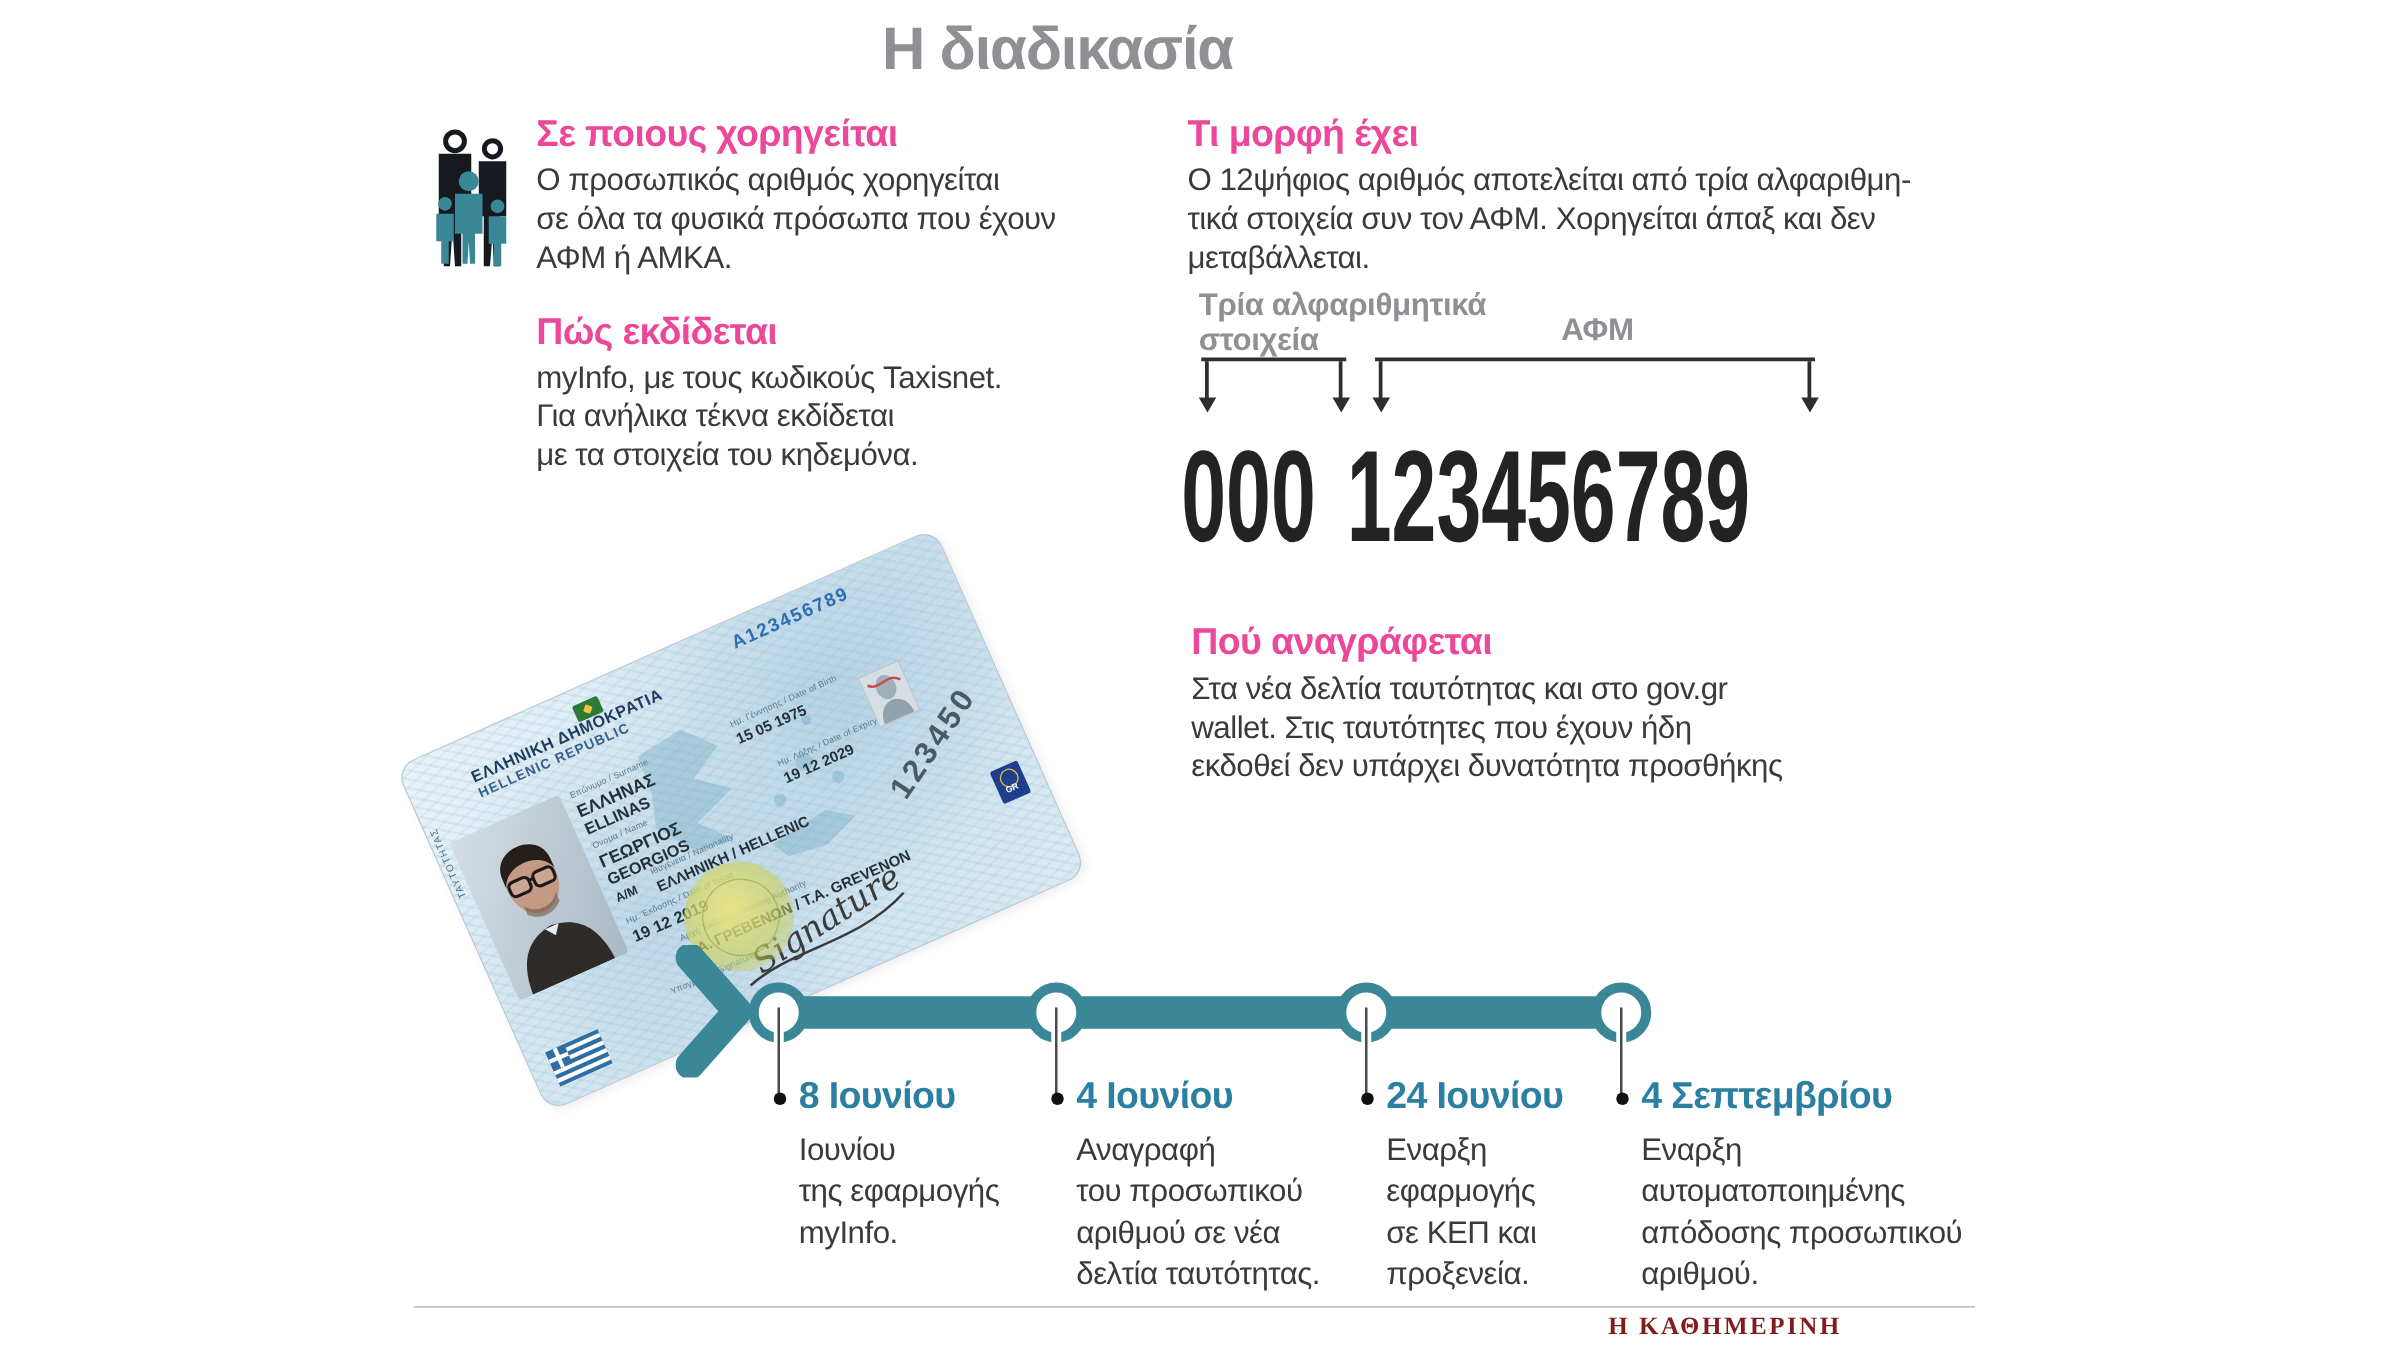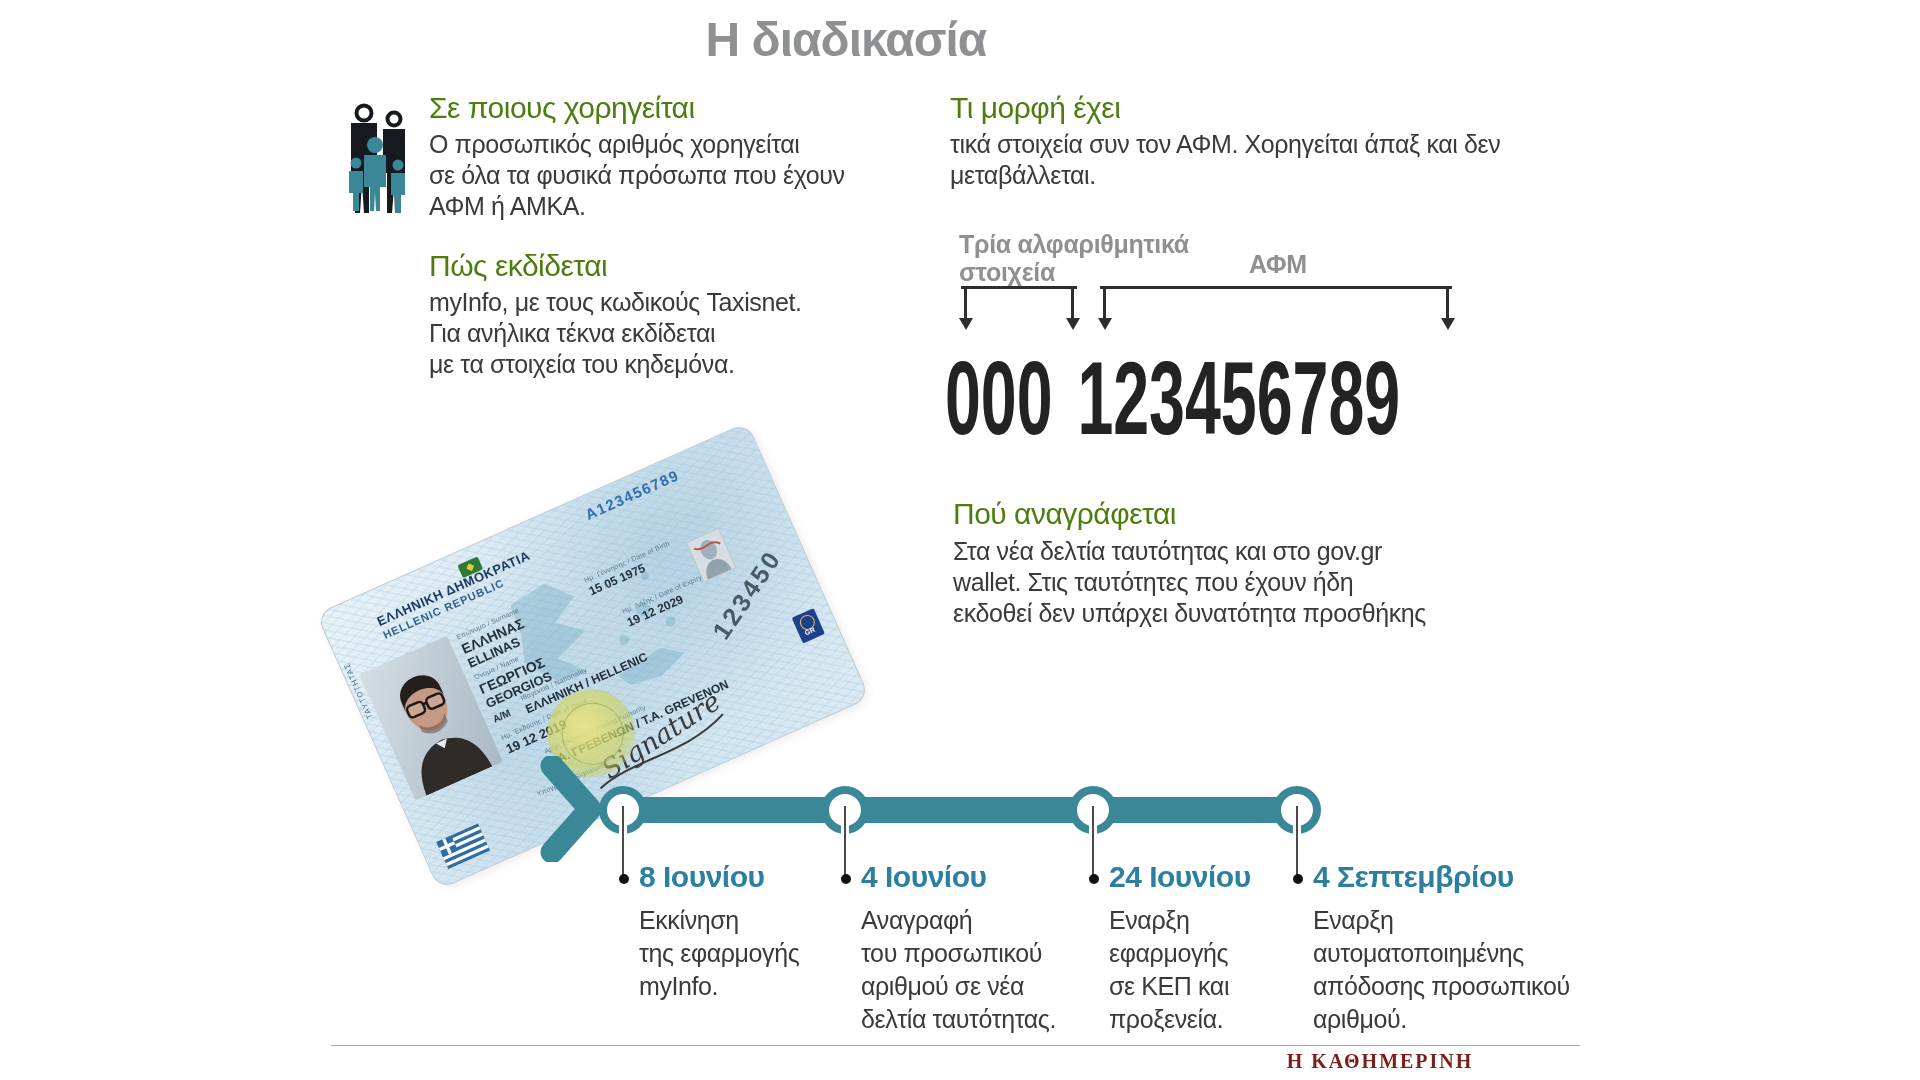--- a/index.html
+++ b/index.html
@@ -1,20 +1,20 @@
 <!DOCTYPE html>
 <html><head>
 <meta charset="utf-8">
 <style>
   html,body{margin:0;padding:0;background:#fff;}
   body{width:1920px;height:1080px;position:relative;overflow:hidden;
        font-family:"Liberation Sans",sans-serif;}
   .title{position:absolute;left:0;top:12px;width:1692px;text-align:center;
          font-size:48px;font-weight:bold;color:#8e9093;letter-spacing:-1px;}
-  .h-sec{position:absolute;font-size:30px;font-weight:normal;color:#4d7c0f;
+  .h-sec{position:absolute;font-size:30px;font-weight:bold;color:#ec4899;
          letter-spacing:-0.5px;line-height:1.05;}
   .bl{position:absolute;font-size:25px;color:#3a3a3a;letter-spacing:-0.4px;}
   .bl>div{line-height:31px;}
   .graylab{position:absolute;font-size:25px;font-weight:bold;color:#8e9093;
            letter-spacing:-0.3px;line-height:28px;}
   
   .bracket{position:absolute;border-top:3px solid #2e2e2e;height:46px;}
   .arr{position:absolute;top:0;width:3px;height:30px;background:#2e2e2e;}
   .arr::after{content:"";position:absolute;bottom:-11px;left:-5px;
       border-left:7px solid transparent;border-right:7px solid transparent;
@@ -105,20 +105,21 @@
 
 <div class="h-sec" style="left:429px;top:250px">Πώς εκδίδεται</div>
 <div class="bl" style="left:429px;top:287px">
   <div>myInfo, με τους κωδικούς Taxisnet.</div>
   <div>Για ανήλικα τέκνα εκδίδεται</div>
   <div>με τα στοιχεία του κηδεμόνα.</div>
 </div>
 
 <div class="h-sec" style="left:950px;top:92px">Τι μορφή έχει</div>
 <div class="bl" style="left:950px;top:129px">
+  <div>Ο 12ψήφιος αριθμός αποτελείται από τρία αλφαριθμη-</div>
   <div>τικά στοιχεία συν τον ΑΦΜ. Χορηγείται άπαξ και δεν</div>
   <div>μεταβάλλεται.</div>
 </div>
 
 <div class="graylab" style="left:959px;top:230px">
   <div>Τρία αλφαριθμητικά</div>
   <div>στοιχεία</div>
 </div>
 <div class="graylab" style="left:1249px;top:250px">ΑΦΜ</div>
 
@@ -249,21 +250,21 @@
 <div class="tl-circle" style="left:1069px"></div>
 <div class="tl-circle" style="left:1273px"></div>
 <div class="tl-drop" style="left:622px"></div>
 <div class="tl-drop" style="left:844px"></div>
 <div class="tl-drop" style="left:1092px"></div>
 <div class="tl-drop" style="left:1296px"></div>
 
 <div class="tl-bullet" style="left:619px"></div>
 <div class="tl-date" style="left:639px">8 Ιουνίου</div>
 <div class="tl-desc" style="left:639px">
-  <div>Εκκίνηση</div>
+  <div>Ιουνίου</div>
   <div>της εφαρμογής</div>
   <div>myInfo.</div>
   <div></div>
 </div>
 
 <div class="tl-bullet" style="left:841px"></div>
 <div class="tl-date" style="left:861px">4 Ιουνίου</div>
 <div class="tl-desc" style="left:861px">
   <div>Αναγραφή</div>
   <div>του προσωπικού</div>

